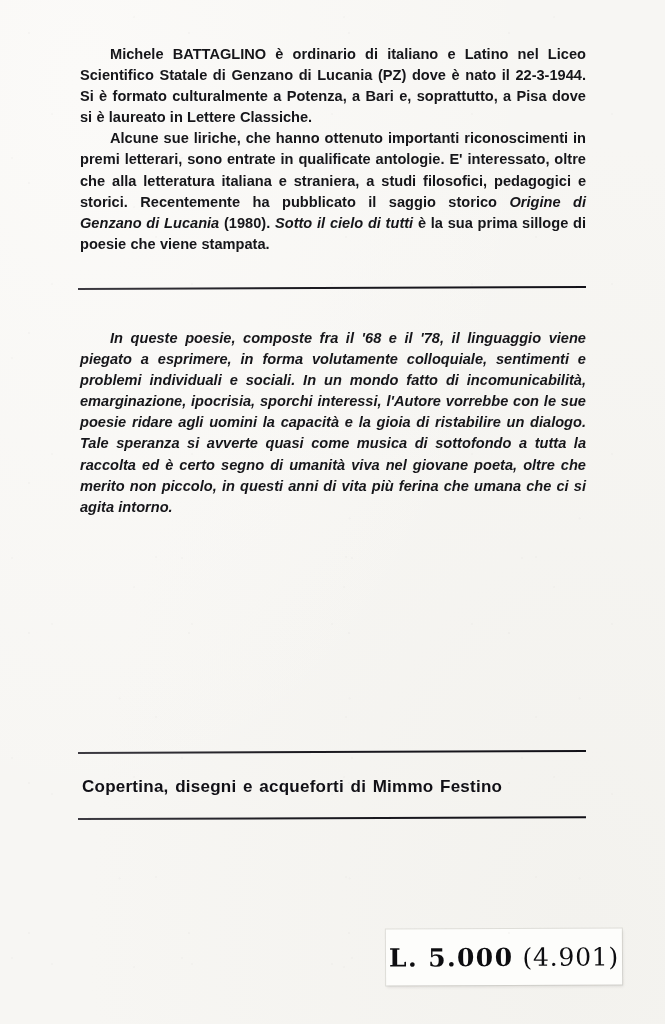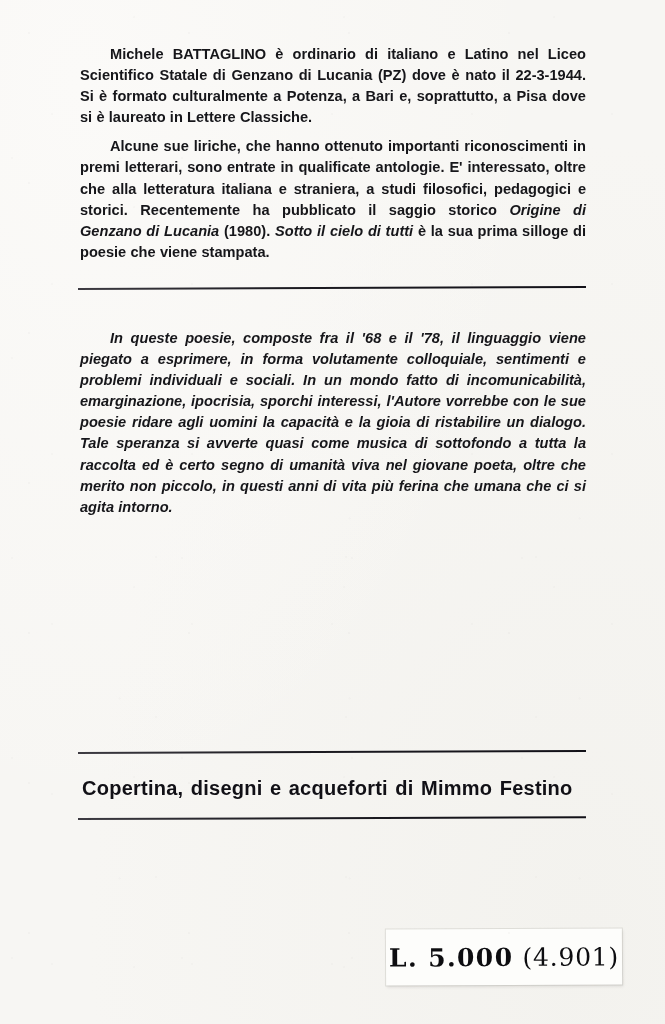--- a/index.html
+++ b/index.html
@@ -52,21 +52,21 @@
     color: #16161a;
     font-size: 14.6px;
     line-height: 21.1px;
     text-align: justify;
     text-justify: inter-word;
     letter-spacing: .0px;
     word-spacing: .2px;
     -webkit-font-smoothing: none;
   }
 
-  p + p { margin-top: 8px; }
+  p + p { }
 
   p .ind { display: inline-block; width: 30px; }
 
   .bio p { font-weight: 600; }
   .bio i { font-style: italic; font-weight: 600; }
 
   .crit p {
     font-style: italic;
     font-weight: 700;
   }
@@ -82,21 +82,21 @@
   }
   #rule-top    { top: 288px; transform: rotate(-0.22deg); }
   #rule-credit { top: 752px; transform: rotate(-0.22deg); }
   #rule-bottom { top: 818px; transform: rotate(-0.20deg); }
 
   
   #credit {
     position: absolute;
     left: 82px;
     top: 777px;
-    font-size: 20px;
+    font-size: 17px;
     font-weight: bold;
     color: #111016;
     letter-spacing: .25px;
     word-spacing: 1.6px;
   }
 
   
   #price-sticker {
     position: absolute;
     left: 386px;

